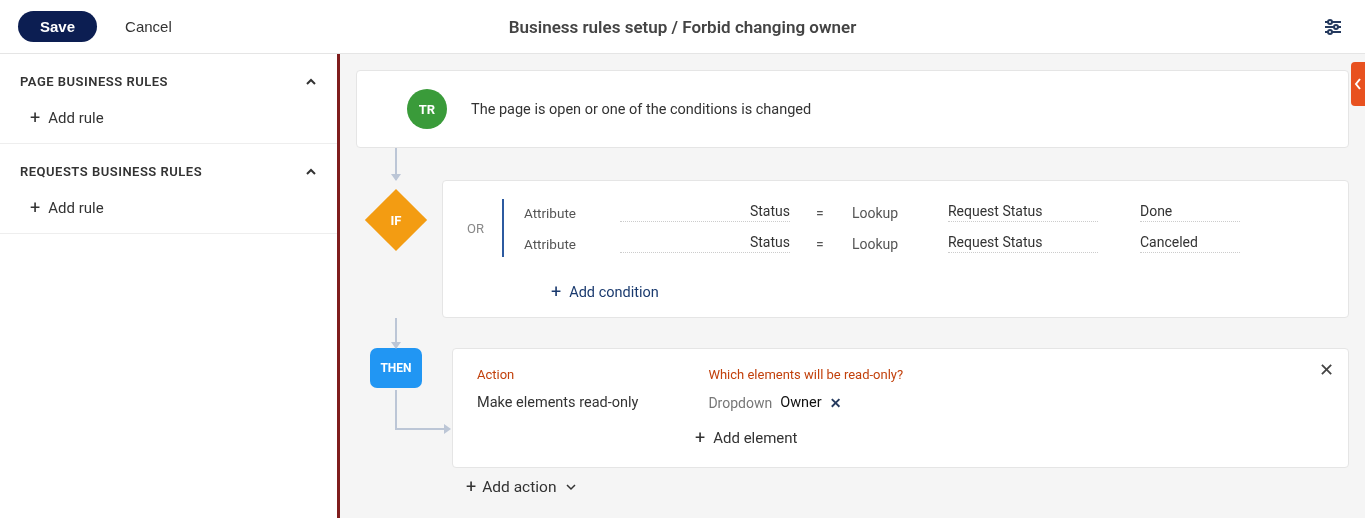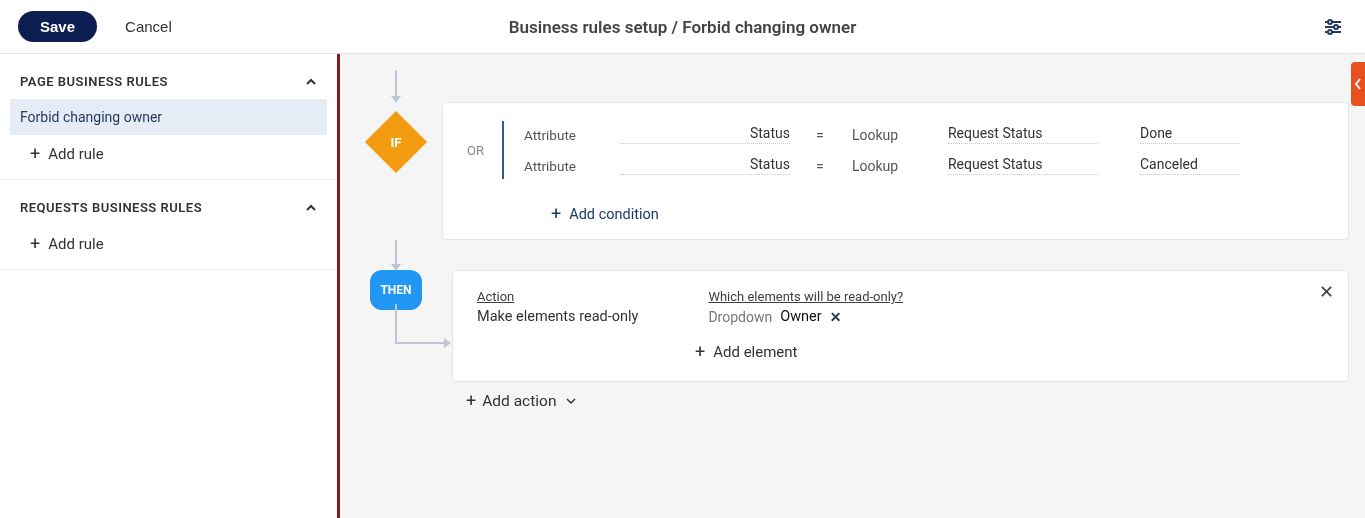--- a/index.html
+++ b/index.html
@@ -20,21 +20,21 @@
   .sb-item.active { background: #e6ecf5; color:#253a5e; margin: 0 10px; border-radius: 2px; padding-left:10px; }
   .sb-add { display: flex; align-items: center; gap: 8px; padding: 10px 20px 2px 30px; font-size: 15px; color: #333; cursor: pointer; }
 
   .canvas { flex: 1; background: #f5f5f5; padding: 16px 16px 16px 16px; position: relative; overflow: hidden; }
 
   .node-row { display: flex; align-items: flex-start; }
 
   .badge-tr { width: 40px; height: 40px; border-radius: 50%; background: #3a9b3a; color:#fff; display:flex; align-items:center; justify-content:center; font-weight:700; font-size:13px; margin-left: 20px; flex-shrink:0; }
   .badge-if { width: 44px; height: 44px; background: #f39c12; color:#fff; display:flex; align-items:center; justify-content:center; font-weight:700; font-size:13px; transform: rotate(45deg); margin-left: 18px; flex-shrink:0; margin-top: 18px; }
   .badge-if span { transform: rotate(-45deg); }
-  .badge-then { width: 52px; height: 40px; background: #2196f3; color:#fff; display:flex; align-items:center; justify-content:center; font-weight:700; font-size:12px; border-radius:12px; margin-left: 14px; flex-shrink:0; }
+  .badge-then { width: 52px; height: 40px; background: #2196f3; color:#fff; display:flex; align-items:center; justify-content:center; font-weight:700; font-size:12px; border-radius:7px; margin-left: 14px; flex-shrink:0; }
 
   .trigger-card { background: #fff; border: 1px solid #e5e5e5; border-radius: 4px; padding: 18px 30px; display:flex; align-items:center; gap: 24px; }
   .trigger-text { font-size: 14.5px; color:#333; }
 
   .if-card { background:#fff; border:1px solid #e5e5e5; border-radius:4px; padding: 18px 24px 60px 24px; position: relative; }
   .or-vert { color:#888; font-size: 13px; margin-right: 18px; display:inline-block; vertical-align: middle; }
   .cond-block { display:flex; align-items:center; }
   .cond-divider { width:2px; background:#2c5aa0; height: 58px; margin-right: 20px; }
   .cond-rows { display:flex; flex-direction:column; gap:12px; }
   .cond-row { display:flex; align-items:center; gap: 26px; font-size: 14px; color:#555; }
@@ -42,21 +42,21 @@
   .cond-value { width: 170px; color:#333; border-bottom:1px dotted #ccc; padding-bottom:2px;text-align:right; }
   .cond-eq { width:10px; color:#555; }
   .cond-type { width: 70px; color:#555; }
   .cond-lookup { width:150px; color:#333; border-bottom:1px dotted #ccc; padding-bottom:2px; }
   .cond-result { width:100px; color:#333; border-bottom:1px dotted #ccc; padding-bottom:2px;margin-left:16px; }
   .add-cond { position:absolute; bottom:16px; left: 108px; display:flex; align-items:center; gap:8px; color: #1a3a6e; font-size:14.5px; cursor:pointer; }
 
   .then-card { background:#fff; border:1px solid #e5e5e5; border-radius:4px; padding: 18px 24px 20px 24px; position: relative; flex:1; }
   .then-close { position:absolute; top:10px; right:14px; cursor:pointer; font-size:18px; color:#444; }
   .then-grid { display:flex; gap: 70px; }
-  .then-col-label { font-size: 13px; color:#404040; margin-bottom:4px;text-decoration:underline; }
+  .then-col-label { font-size: 13px; color:#c2410c; margin-bottom:12px; }
   .then-action { font-size: 14.5px; color:#333; }
   .then-elements { display:flex; align-items:center; gap:8px; margin-top:0; }
   .then-el-type { color:#777; font-size:14px; }
   .then-el-name { color:#111; font-size:14.5px; }
   .then-el-x { color:#253a5e; cursor:pointer; font-weight:700; }
   .add-element { display:flex; align-items:center; gap:8px; margin-top:18px; color:#333; font-size:15px; cursor:pointer; margin-left: 218px; }
 
   .add-action { display:flex; align-items:center; gap:6px; font-size:15.5px; color:#333; cursor:pointer; margin-left: 110px; margin-top: 24px; }
 
   .connector-v { width:2px; background:#bcc6d6; position:relative; margin-left: 39px; }
@@ -99,21 +99,20 @@
 
     <div class="sb-section">
       <div class="sb-header">
         <span>PAGE BUSINESS RULES</span>
         <span class="chev">
           <svg width="12" height="12" viewBox="0 0 12 12">
               <path d="M2 8 L6 4 L10 8" stroke="#333" stroke-width="2" fill="none"></path>
             </svg>
         </span>
       </div>
-      <div class="sb-item active">Forbid changing owner</div>
       <div class="sb-add">
         <span class="plus">+</span>
         <span>Add rule</span>
       </div>
     </div>
 
     <div class="sb-section">
       <div class="sb-header">
         <span>REQUESTS BUSINESS RULES</span>
         <span class="chev">
@@ -131,20 +130,24 @@
   </div>
 
   <div class="canvas">
 
     <div class="right-tab">
       <svg width="8" height="12" viewBox="0 0 8 12">
           <path d="M6 1 L2 6 L6 11" stroke="#fff" stroke-width="2" fill="none"></path>
         </svg>
     </div>
 
+    <div class="trigger-card">
+      <div class="badge-tr">TR</div>
+      <div class="trigger-text">The page is open or one of the conditions is changed</div>
+    </div>
 
     <div class="connector-v" style="height:32px;">
         <div class="arrow"></div>
       </div>
 
     <div class="node-row">
       <div style="position:relative;">
         <div class="badge-if">
             <span>IF</span>
           </div>

